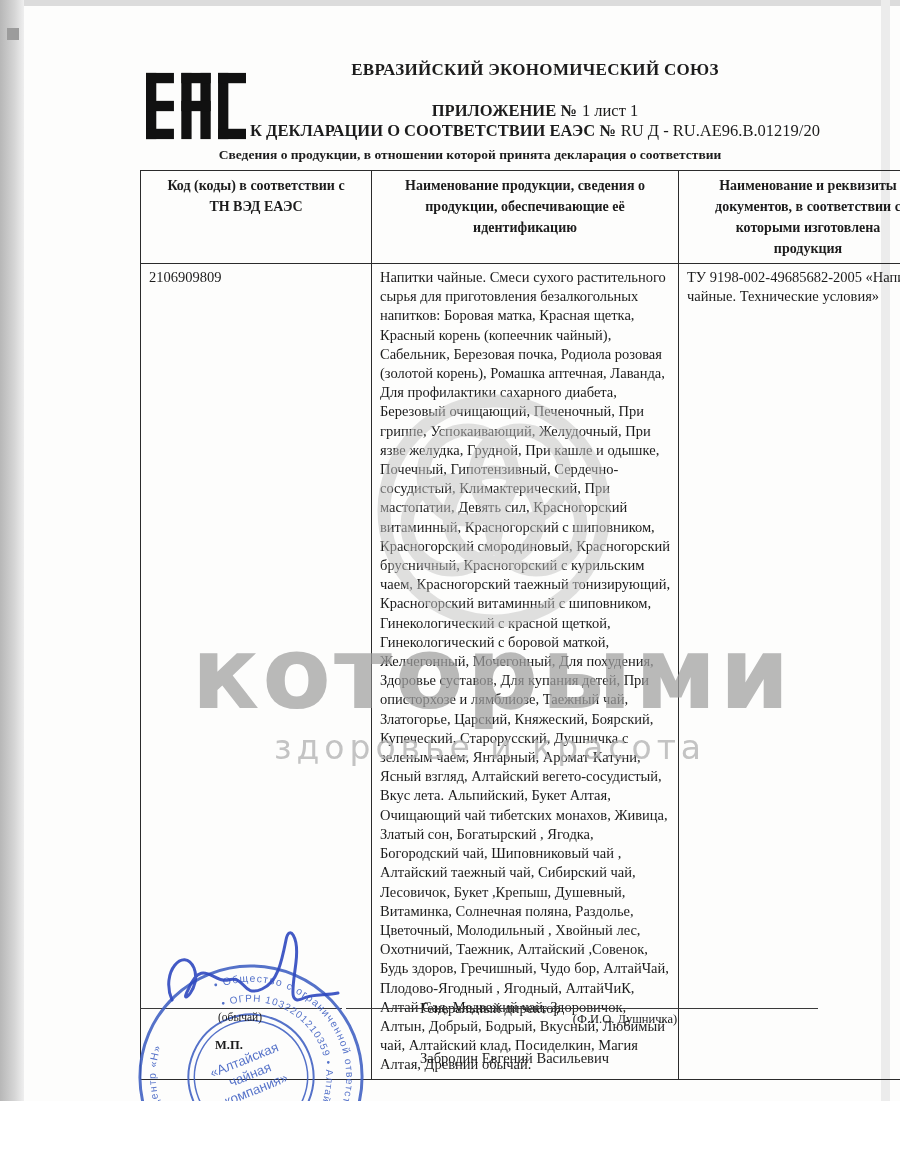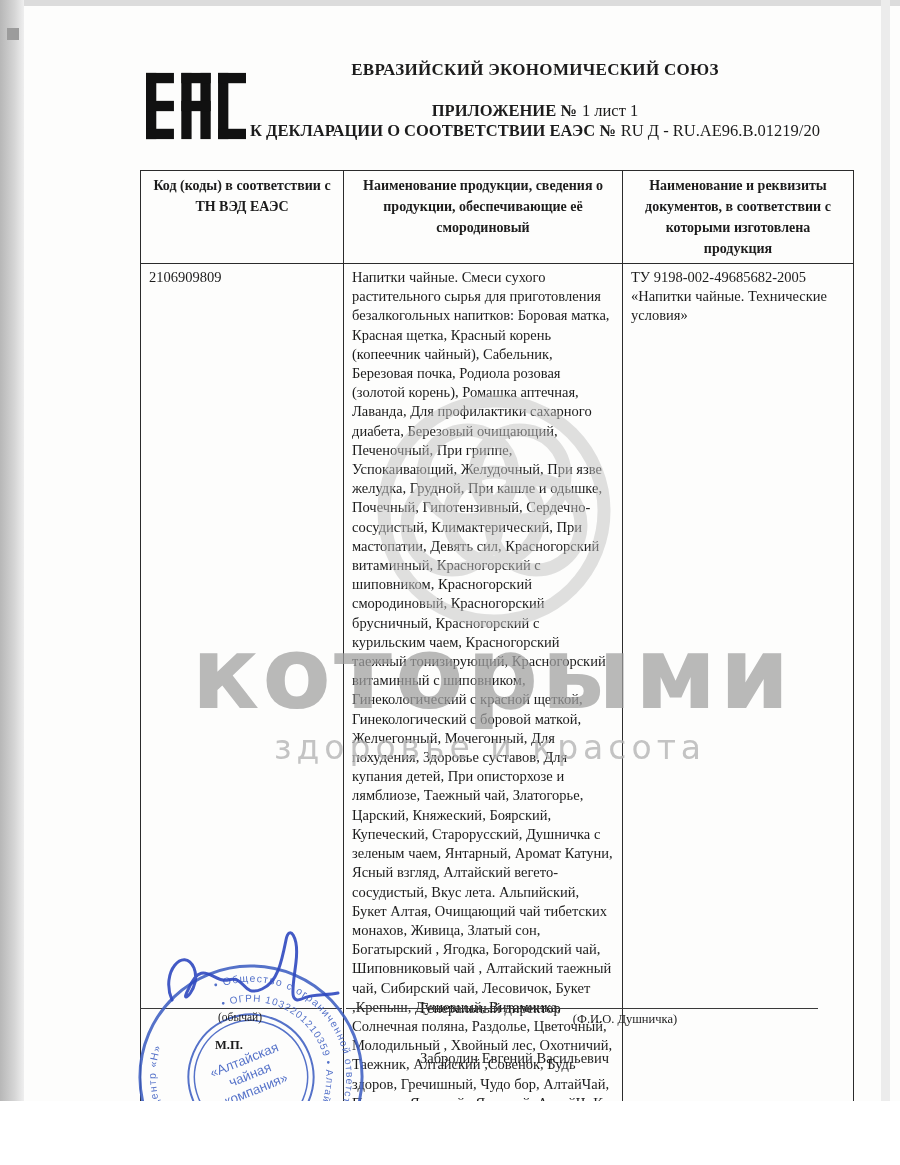--- a/index.html
+++ b/index.html
@@ -23,21 +23,21 @@
   .gap{margin-left:5px;}
   .subtitle{position:absolute;left:90px;top:147px;width:760px;text-align:center;
             font-size:13.5px;font-weight:bold;}
 
   
   table.decl{position:absolute;left:140px;top:170px;width:650px;border-collapse:collapse;
              table-layout:fixed;z-index:2;background:transparent;}
   table.decl td,table.decl th{border:1.6px solid #2b2b2b;vertical-align:top;background:transparent;}
   th.c1{width:182px;} th.c2{width:258px;} th.c3{width:210px;margin-left:27px;}
   table.decl th{height:59px;font-size:14px;font-weight:bold;text-align:center;
-                padding:4px 10px;line-height:1.5;}
+                padding:4px 24px;line-height:1.5;}
   table.decl td{height:733px;font-size:14.5px;line-height:19.2px;padding:4px 7px 4px 8px;
                 overflow:hidden;text-align:left;}
   td.code-cell{padding-left:10px;}
 
   
   .wm-flower{position:absolute;left:358px;top:383px;width:272px;height:260px;z-index:3;
              opacity:.5;pointer-events:none;}
   .wm-brand{position:absolute;left:182px;top:615px;width:620px;text-align:center;z-index:3;
             font-family:"DejaVu Sans","Liberation Sans",sans-serif;font-weight:bold;
             font-size:100px;letter-spacing:3px;color:#9f9f9f;opacity:.72;pointer-events:none;}
@@ -91,26 +91,27 @@
   <div class="header-text">
     <div class="h-line1">ЕВРАЗИЙСКИЙ ЭКОНОМИЧЕСКИЙ СОЮЗ</div>
     <div class="h-line2">
       <span class="bold">ПРИЛОЖЕНИЕ №</span><span class="gap">1 лист 1</span>
     </div>
     <div class="h-line3">
       <span class="bold">К ДЕКЛАРАЦИИ О СООТВЕТСТВИИ ЕАЭС №</span><span class="gap">RU Д - RU.АЕ96.В.01219/20</span>
     </div>
   </div>
 
+  <div class="subtitle">Сведения о продукции, в отношении которой принята декларация о соответствии</div>
 
   <table class="decl">
     <thead>
       <tr>
         <th class="c1">Код (коды) в соответствии с ТН ВЭД ЕАЭС</th>
-        <th class="c2">Наименование продукции, сведения о продукции, обеспечивающие её смородиновый</th>
+        <th class="c2">Наименование продукции, сведения о продукции, обеспечивающие её идентификацию</th>
         <th class="c3">Наименование и реквизиты документов, в соответствии с которыми изготовлена продукция</th>
       </tr>
     </thead>
     <tbody>
       <tr>
         <td class="code-cell">2106909809</td>
         <td>Напитки чайные. Смеси сухого растительного сырья для приготовления безалкогольных напитков: Боровая матка, Красная щетка, Красный корень (копеечник чайный), Сабельник, Березовая почка, Родиола розовая (золотой корень), Ромашка аптечная, Лаванда, Для профилактики сахарного диабета, Березовый очищающий, Печеночный, При гриппе, Успокаивающий, Желудочный, При язве желудка, Грудной, При кашле и одышке, Почечный, Гипотензивный, Сердечно-сосудистый, Климактерический, При мастопатии, Девять сил, Красногорский витаминный, Красногорский с шиповником, Красногорский смородиновый, Красногорский брусничный, Красногорский с курильским чаем, Красногорский таежный тонизирующий, Красногорский витаминный с шиповником, Гинекологический с красной щеткой, Гинекологический с боровой маткой, Желчегонный, Мочегонный, Для похудения, Здоровье суставов, Для купания детей, При описторхозе и лямблиозе, Таежный чай, Златогорье, Царский, Княжеский, Боярский, Купеческий, Старорусский, Душничка с зеленым чаем, Янтарный, Аромат Катуни, Ясный взгляд, Алтайский вегето-сосудистый, Вкус лета. Альпийский, Букет Алтая, Очищающий чай тибетских монахов, Живица, Златый сон, Богатырский , Ягодка, Богородский чай, Шиповниковый чай , Алтайский таежный чай, Сибирский чай, Лесовичок, Букет ,Крепыш, Душевный, Витаминка, Солнечная поляна, Раздолье, Цветочный, Молодильный , Хвойный лес, Охотничий, Таежник, Алтайский ,Совенок, Будь здоров, Гречишный, Чудо бор, АлтайЧай, Плодово-Ягодный , Ягодный, АлтайЧиК, Алтай Сад, Медвежий чай, Здоровичок, Алтын, Добрый, Бодрый, Вкусный, Любимый чай, Алтайский клад, Посиделкин, Магия Алтая, Древний обычай.</td>
         <td>ТУ 9198-002-49685682-2005 «Напитки чайные. Технические условия»</td>
       </tr>
     </tbody>

